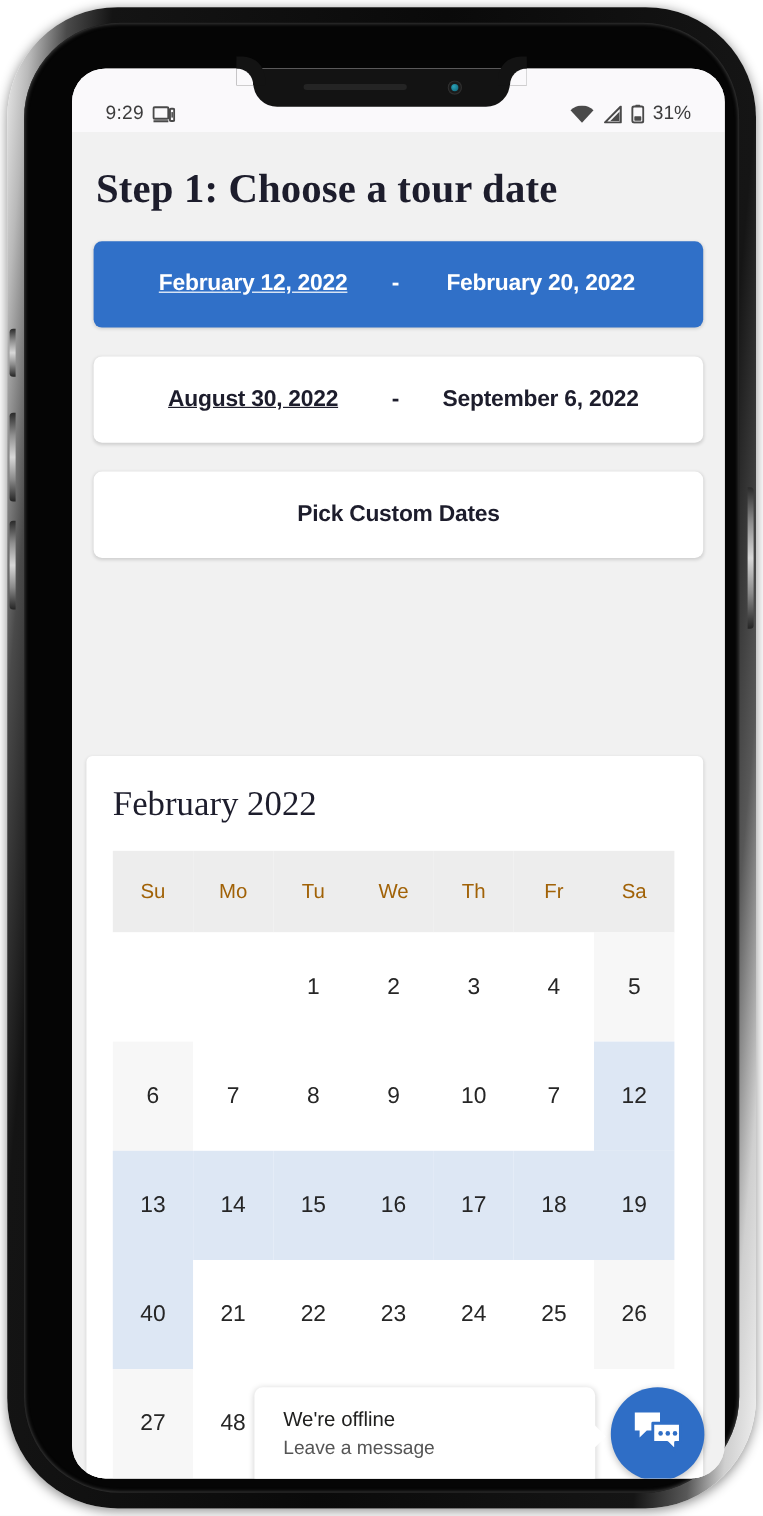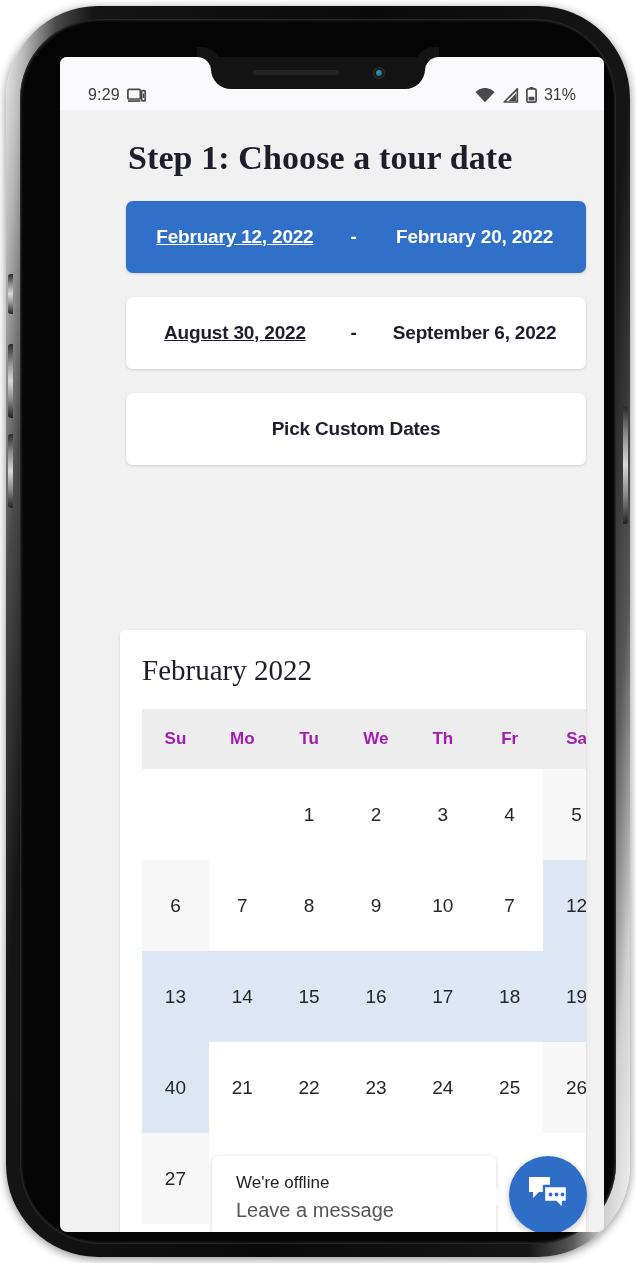--- a/index.html
+++ b/index.html
@@ -23,21 +23,21 @@
   #phone-bezel{
     position:absolute; left:14px; top:13px;
     width:596px; height:1225px;
     border-radius:80px;
     background:#050505;
     box-shadow:inset 0 0 3px 1px #3a3a3a;
   }
   #phone-screen{
     position:absolute; left:40px; top:38px;
     width:544px; height:1175px;
-    border-radius:7px;
+    border-radius:28px;
     background:#f1f1f1;
     overflow:hidden;
   }
 
   
   .side-btn{ position:absolute; background:
       linear-gradient(180deg,#2a2a2a,#8e8e8e 25%,#d8d8d8 50%,#8a8a8a 75%,#242424); }
   #silent-switch{ left:2px; top:268px; width:5px; height:40px; border-radius:3px 0 0 3px; }
   #volume-up{   left:2px; top:338px; width:5px; height:74px; border-radius:3px 0 0 3px; }
   #volume-down{ left:2px; top:428px; width:5px; height:74px; border-radius:3px 0 0 3px; }
@@ -78,21 +78,21 @@
     display:flex; align-items:flex-end; justify-content:space-between;
     padding:0 28px 6px 28px;
     font-size:16px; color:#3c3c3c; font-weight:500;
   }
   #status-left,#status-right{ display:flex; align-items:center; gap:7px; }
   #clock{ letter-spacing:.2px; }
 
   .ic{ display:block; }
 
   
-  #page-content{ position:relative; height:1122px; background:#f1f1f1;margin-left:48px; }
+  #page-content{ position:relative; height:1122px; background:#f1f1f1; }
 
   #page-title{
     font-family:"Liberation Serif", serif;
     font-size:34px; color:#1d1d2c;
     padding:29px 0 0 20px;
     letter-spacing:.1px;
     white-space:nowrap;
   }
 
   
@@ -122,23 +122,23 @@
   #calendar-month{
     font-family:"Liberation Serif", serif;
     font-size:29px; color:#1d1d2c;
     padding:0 0 22px 22px;
   }
   table#calendar-table{
     border-collapse:collapse; width:468px; margin-left:22px;
     table-layout:fixed;
   }
   #calendar-table th{
-    background:#ededed; color:#a21caf;
-    font-size:17px; font-weight:bold;
-    height:60px; text-align:center;
+    background:#ededed; color:#a16207;
+    font-size:17px; font-weight:normal;
+    height:68px; text-align:center;
   }
   #calendar-table td{
     height:91px; text-align:center; vertical-align:middle;
     font-size:19px; color:#262626; background:#ffffff;
   }
   #calendar-table td.weekend{ background:#f7f7f7; }
   #calendar-table td.in-range{ background:#dde7f4; }
   #calendar-table td.empty{ background:#ffffff; }
 
   
@@ -154,21 +154,21 @@
     box-shadow:0 1px 5px rgba(0,0,0,.18);
   }
   #chat-message-bubble::after{
     content:""; position:absolute; right:-9px; top:30px;
     width:0; height:0;
     border-top:11px solid transparent;
     border-bottom:11px solid transparent;
     border-left:11px solid #ffffff;
   }
   #chat-title{ font-size:17px; color:#20201f; margin-bottom:6px; }
-  #chat-subtitle{ font-size:20px; color:#555555; }
+  #chat-subtitle{ font-size:16px; color:#555555; }
   #chat-launcher-button{
     width:78px; height:78px; border-radius:50%;
     background:#2f6ec6; margin-left:13px;
     display:flex; align-items:center; justify-content:center;
     box-shadow:0 2px 6px rgba(0,0,0,.25);
     cursor:pointer;
   }
 </style>
 </head>
 <body>

